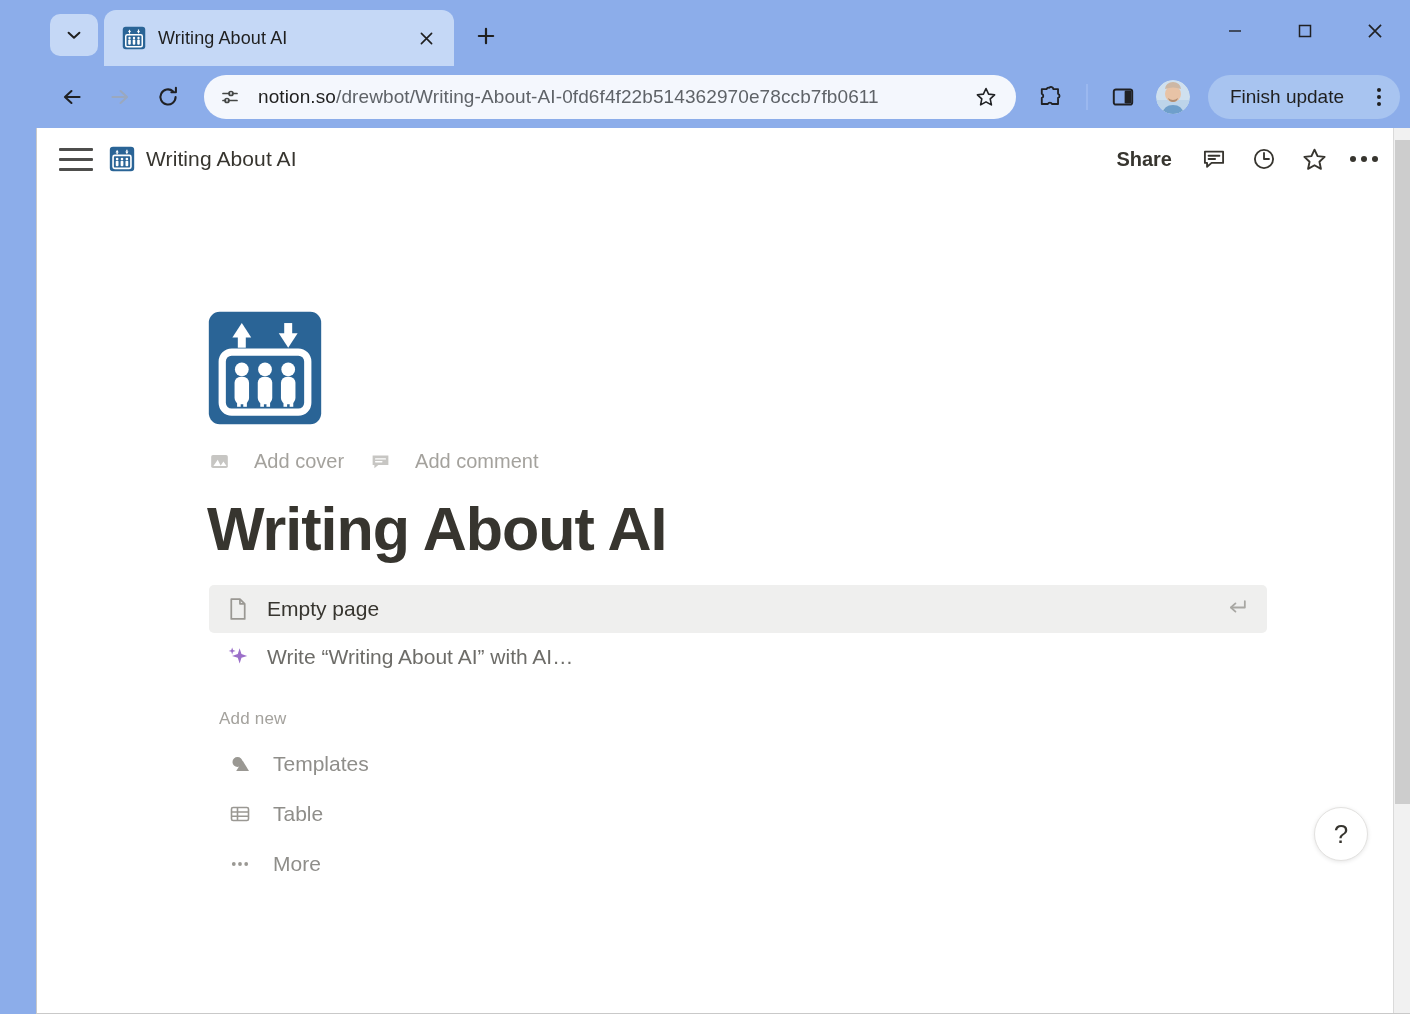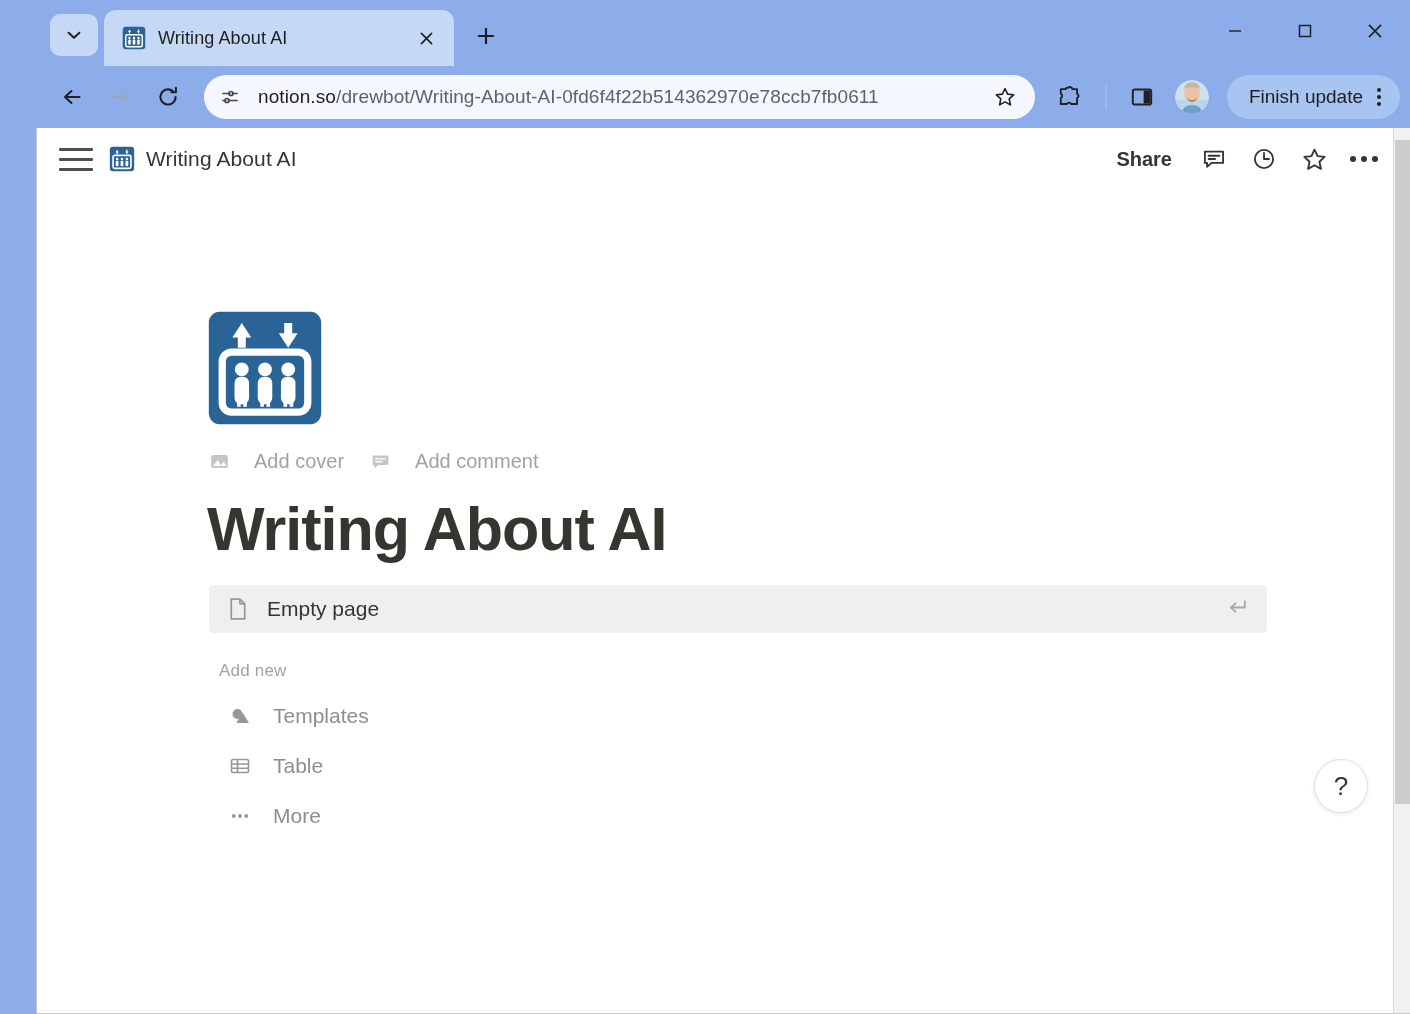--- a/index.html
+++ b/index.html
@@ -160,21 +160,21 @@
     cursor: pointer;
     position: relative;
   }
   .finish-update {
     height: 44px;
     background: #a8c4f0;
     border-radius: 22px;
     display: flex;
     align-items: center;
     padding: 0 8px 0 22px;
-    gap: 3px;
+    gap: 22px;
     margin-left: 6px;
     cursor: pointer;
     flex: 0 0 auto;
     text-align: right;
   }
   .finish-update-label {
     font-size: 19px;
     color: #1f1f1f;
   }
   .fu-menu {
@@ -590,20 +590,27 @@
           </svg>
           <span class="suggest-label">Empty page</span>
           <span class="suggest-enter">
             <svg width="25" height="25" viewBox="0 0 24 24">
               <path d="M20 6 v6 h-13" fill="none" stroke="#a8a7a3" stroke-width="1.7" stroke-linecap="round" stroke-linejoin="round"></path>
               <path d="M11 8 L6.6 12 L11 16" fill="none" stroke="#a8a7a3" stroke-width="1.7" stroke-linecap="round" stroke-linejoin="round"></path>
             </svg>
           </span>
         </div>
 
+        <div class="suggest-row">
+          <svg width="26" height="26" viewBox="0 0 24 24">
+            <path d="M13.5 4 L15.2 9.3 L20.5 11 L15.2 12.7 L13.5 18 L11.8 12.7 L6.5 11 L11.8 9.3 Z" fill="#9b6fc9"></path>
+            <path d="M6.6 3.2 L7.4 5.6 L9.8 6.4 L7.4 7.2 L6.6 9.6 L5.8 7.2 L3.4 6.4 L5.8 5.6 Z" fill="#9b6fc9"></path>
+          </svg>
+          <span class="suggest-label muted">Write “Writing About AI” with AI…</span>
+        </div>
 
         <div class="add-new-label">Add new</div>
 
 
         <div class="menu-row">
           <span class="menu-icon">
             <svg width="24" height="24" viewBox="0 0 24 24">
               <path d="M9.5 5 a5 5 0 1 0 0 10 a5 5 0 0 0 0 -10 Z M9.5 5 v5 h5 a5 5 0 0 0 -5 -5 Z" fill="#9a9893"></path>
               <path d="M14.6 8.6 L21 19 H8.2 Z" fill="#9a9893"></path>
             </svg>

